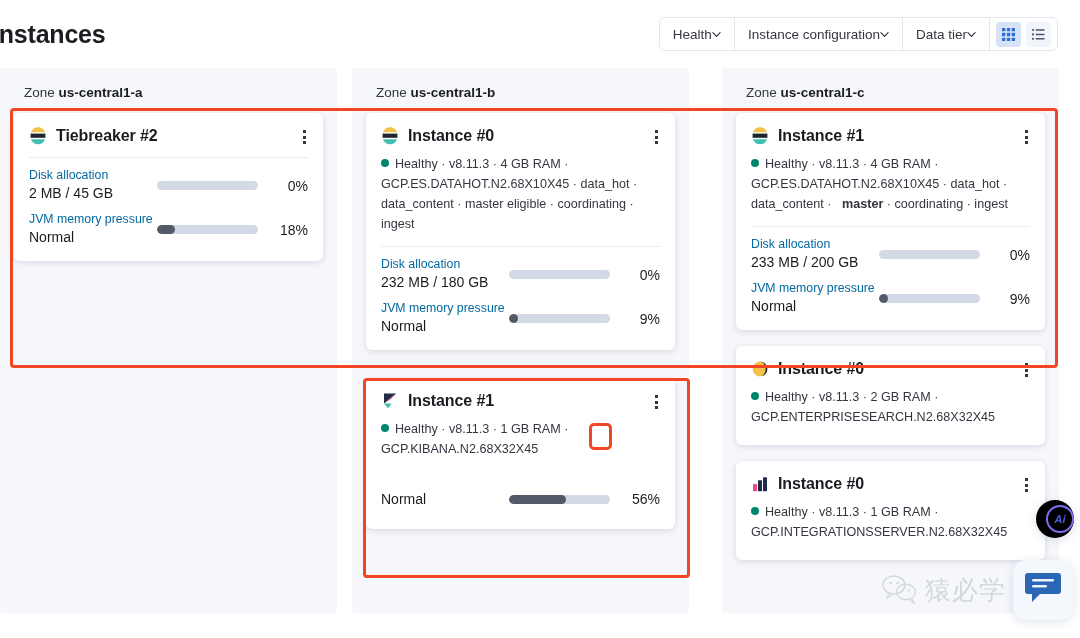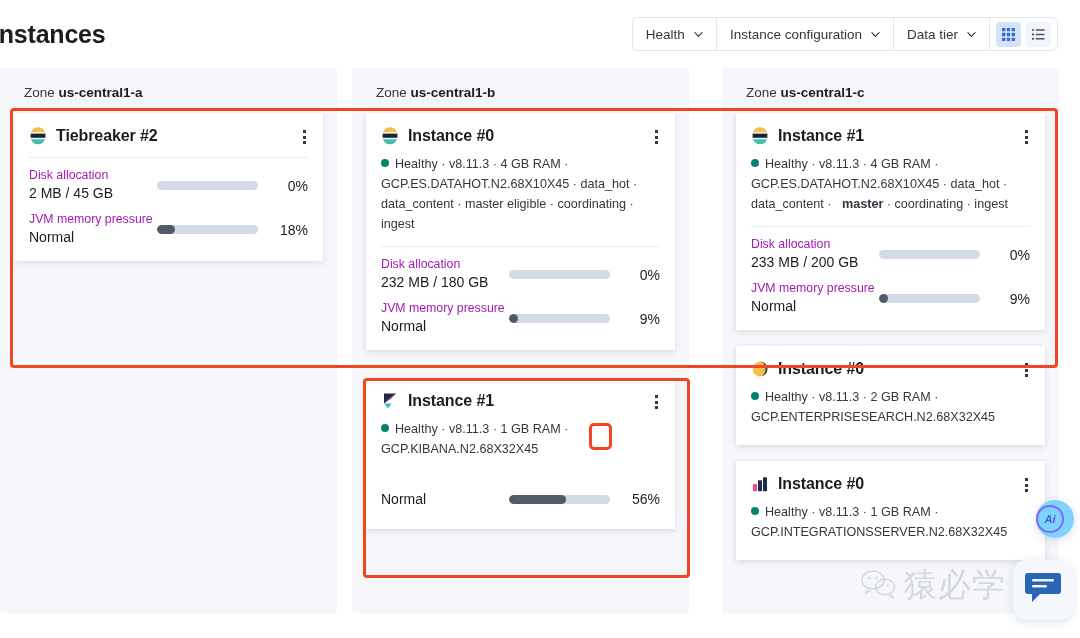--- a/index.html
+++ b/index.html
@@ -17,21 +17,21 @@
     font-size: 25px; font-weight: 700; color: #1a1c21;
     letter-spacing: -0.2px; white-space: nowrap;
   }
   .toolbar {
     position: absolute; right: 22px; top: 17px;
     display: flex; align-items: stretch;
     border: 1px solid #e3e6ef; border-radius: 6px;
     background: #fff; height: 34px; overflow: hidden;
   }
   .tb-filter {
-    display: flex; align-items: center; gap: 9px;
+    display: flex; align-items: center; 
     padding: 0 13px; font-size: 13.5px; color: #343741;
     border-right: 1px solid #e3e6ef; cursor: pointer;
     white-space: nowrap;
   }
   .chev { display: block; width: 9px; height: 9px; }
   .chev svg { display: block; }
   .tb-views { display: flex; align-items: center; gap: 5px; padding: 0 6px; }
   .viewbtn {
     width: 25px; height: 25px; border-radius: 4px;
     display: flex; align-items: center; justify-content: center;
@@ -49,21 +49,21 @@
   .zone-col.c2 { left: 352px; }
   .zone-col.c3 { left: 722px; }
   .zone-title {
     font-size: 13.5px; color: #343741; padding: 17px 0 13px 10px;
     white-space: nowrap;
   }
   .zone-title b { font-weight: 700; color: #1a1c21; }
 
   
   .card {
-    background: #ffffff; border-radius: 0;
+    background: #ffffff; border-radius: 6px;
     box-shadow: 0 1px 5px rgba(50,60,90,0.10), 0 3px 8px rgba(50,60,90,0.055);
     padding: 14px 15px 14px 15px; margin-bottom: 16px;
     position: relative;
   }
   .card-head { display: flex; align-items: center; }
   .card-title {
     font-size: 16px; font-weight: 700; color: #1a1c21; margin-left: 9px;
     letter-spacing: -0.1px;
   }
   .kebab {
@@ -83,21 +83,21 @@
     background: #00846e; margin-right: 6px; vertical-align: 1px;
   }
   .divider { height: 1px; background: #e9edf3; margin: 12px 0 0 0; }
 
   .metrics { margin-top: 10px; }
   .metric {
     display: flex; align-items: center; margin-top: 9px;
   }
   .metric:first-child { margin-top: 2px; }
   .metric-labels { width: 128px; flex: 0 0 128px; }
-  .metric-name { font-size: 12.3px; color: #a21caf; line-height: 15px; }
+  .metric-name { font-size: 12.3px; color: #0369a1; line-height: 15px; }
   .metric-val { font-size: 14px; color: #1a1c21; line-height: 19px; margin-top: 1px; }
   .bar-wrap { flex: 1; display: flex; align-items: center; }
   .bar {
     flex: 1; height: 9px; border-radius: 5px; background: #d3dae6;
     overflow: hidden; max-width: 106px;
   }
   .bar span { display: block; height: 100%; background: #535966; border-radius: 5px; }
   .pct {
     font-size: 14px; color: #1a1c21; width: 40px; text-align: right;
     margin-left: 10px; flex: 0 0 40px;
@@ -113,42 +113,42 @@
     border-radius: 4px; pointer-events: none;
   }
   #anno-top   { left: 10px;  top: 108px; width: 1048px; height: 260px; }
   #anno-kibana{ left: 363px; top: 378px; width: 327px;  height: 200px; }
   #anno-small { left: 589px; top: 423px; width: 23px;   height: 27px; border-radius: 5px; }
 
   
   .ai-badge {
     position: absolute; right: 6px; top: 500px;
     width: 38px; height: 38px; border-radius: 50%;
-    background: #7dd3fc; box-shadow: 0 2px 10px rgba(60,80,160,0.18);
-    display: flex; align-items: center; justify-content: flex-start;
+    background: #000000; box-shadow: 0 2px 10px rgba(60,80,160,0.18);
+    display: flex; align-items: center; justify-content: flex-end;
   }
   .ai-inner {
     width: 28px; height: 28px; border-radius: 50%;
     border: 2px solid #7b6ef0;
     display: flex; align-items: center; justify-content: center;
     font-size: 11px; font-weight: 700; color: #4f5bd5; font-style: italic;
   }
   .chat-widget {
     position: absolute; right: 7px; bottom: 18px;
     width: 60px; height: 60px; border-radius: 13px;
     background: #f4f7fb; box-shadow: 0 2px 10px rgba(60,80,160,0.16);
     display: flex; align-items: center; justify-content: center;
   }
   .watermark {
     position: absolute; right: 74px; bottom: 30px;
     display: flex; align-items: center; gap: 6px;
     opacity: 0.30; pointer-events: none;
   }
   .wm-text {
-    font-size: 33px; color: #8a8f99; font-family: "Liberation Serif", serif;
+    font-size: 26px; color: #8a8f99; font-family: "Liberation Serif", serif;
     letter-spacing: 1px;
   }
 </style>
 </head>
 <body>
 
 <div id="root">
 
   <div class="page-title">Instances</div>
 

